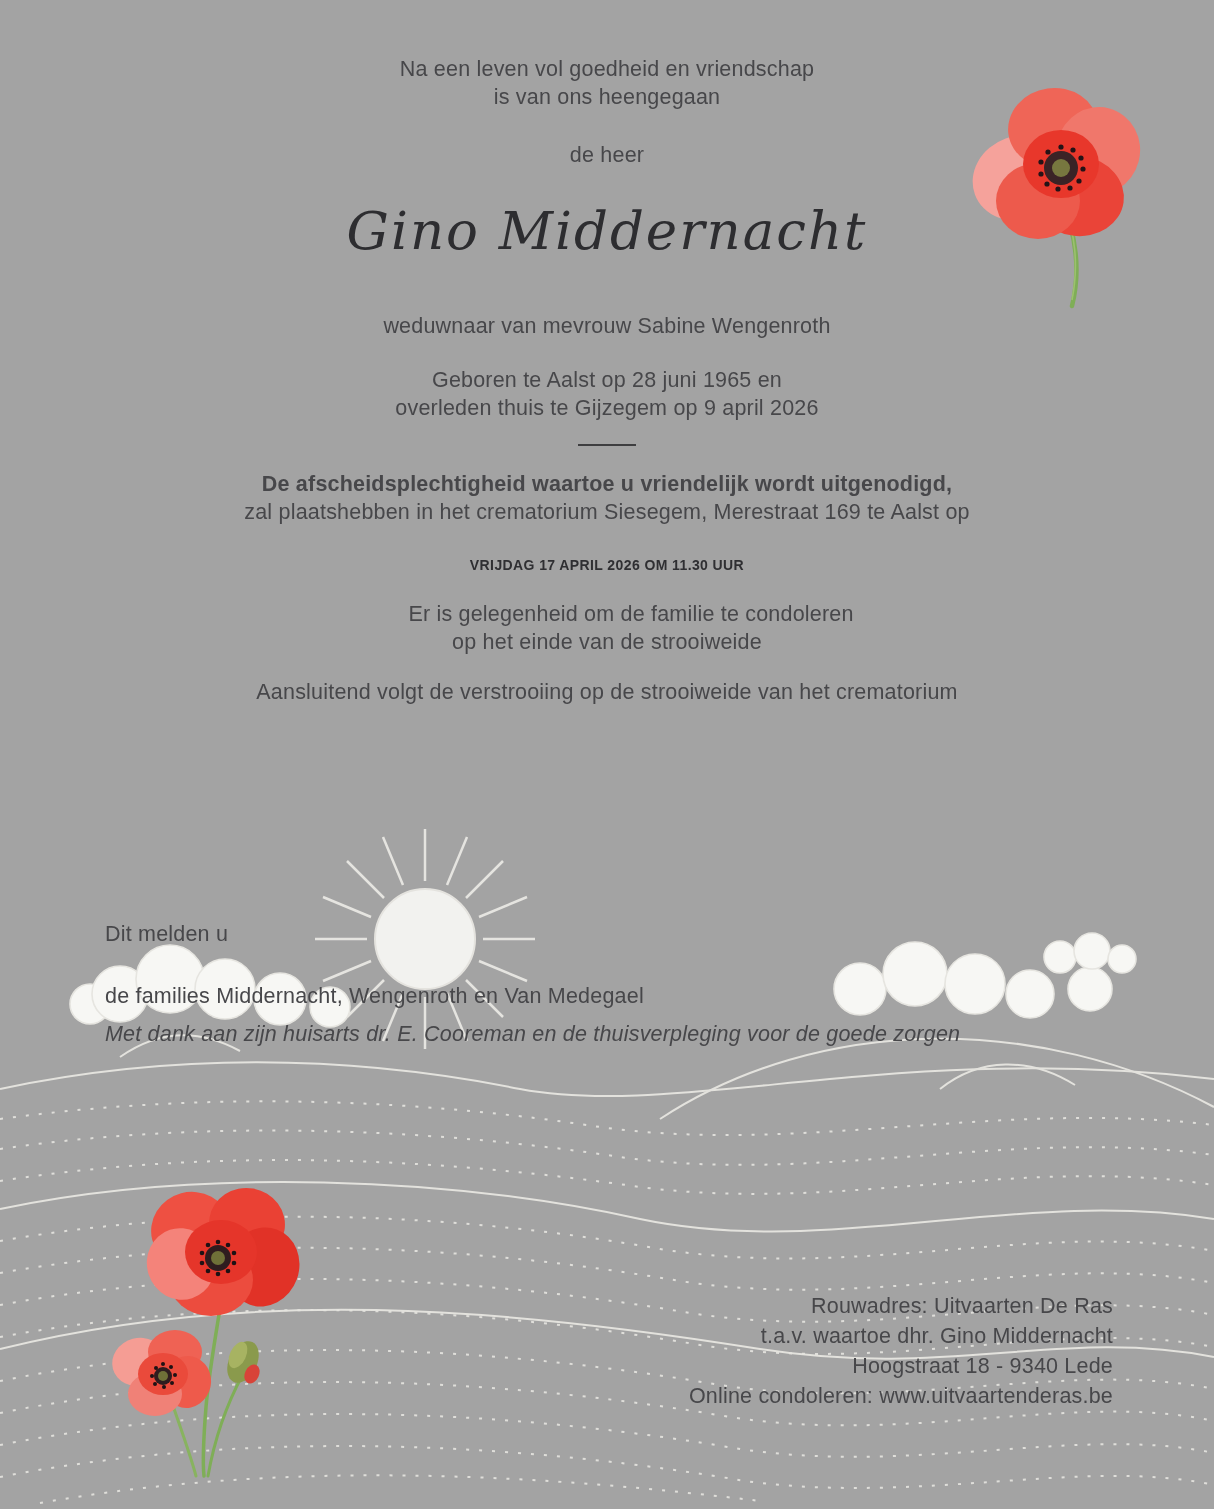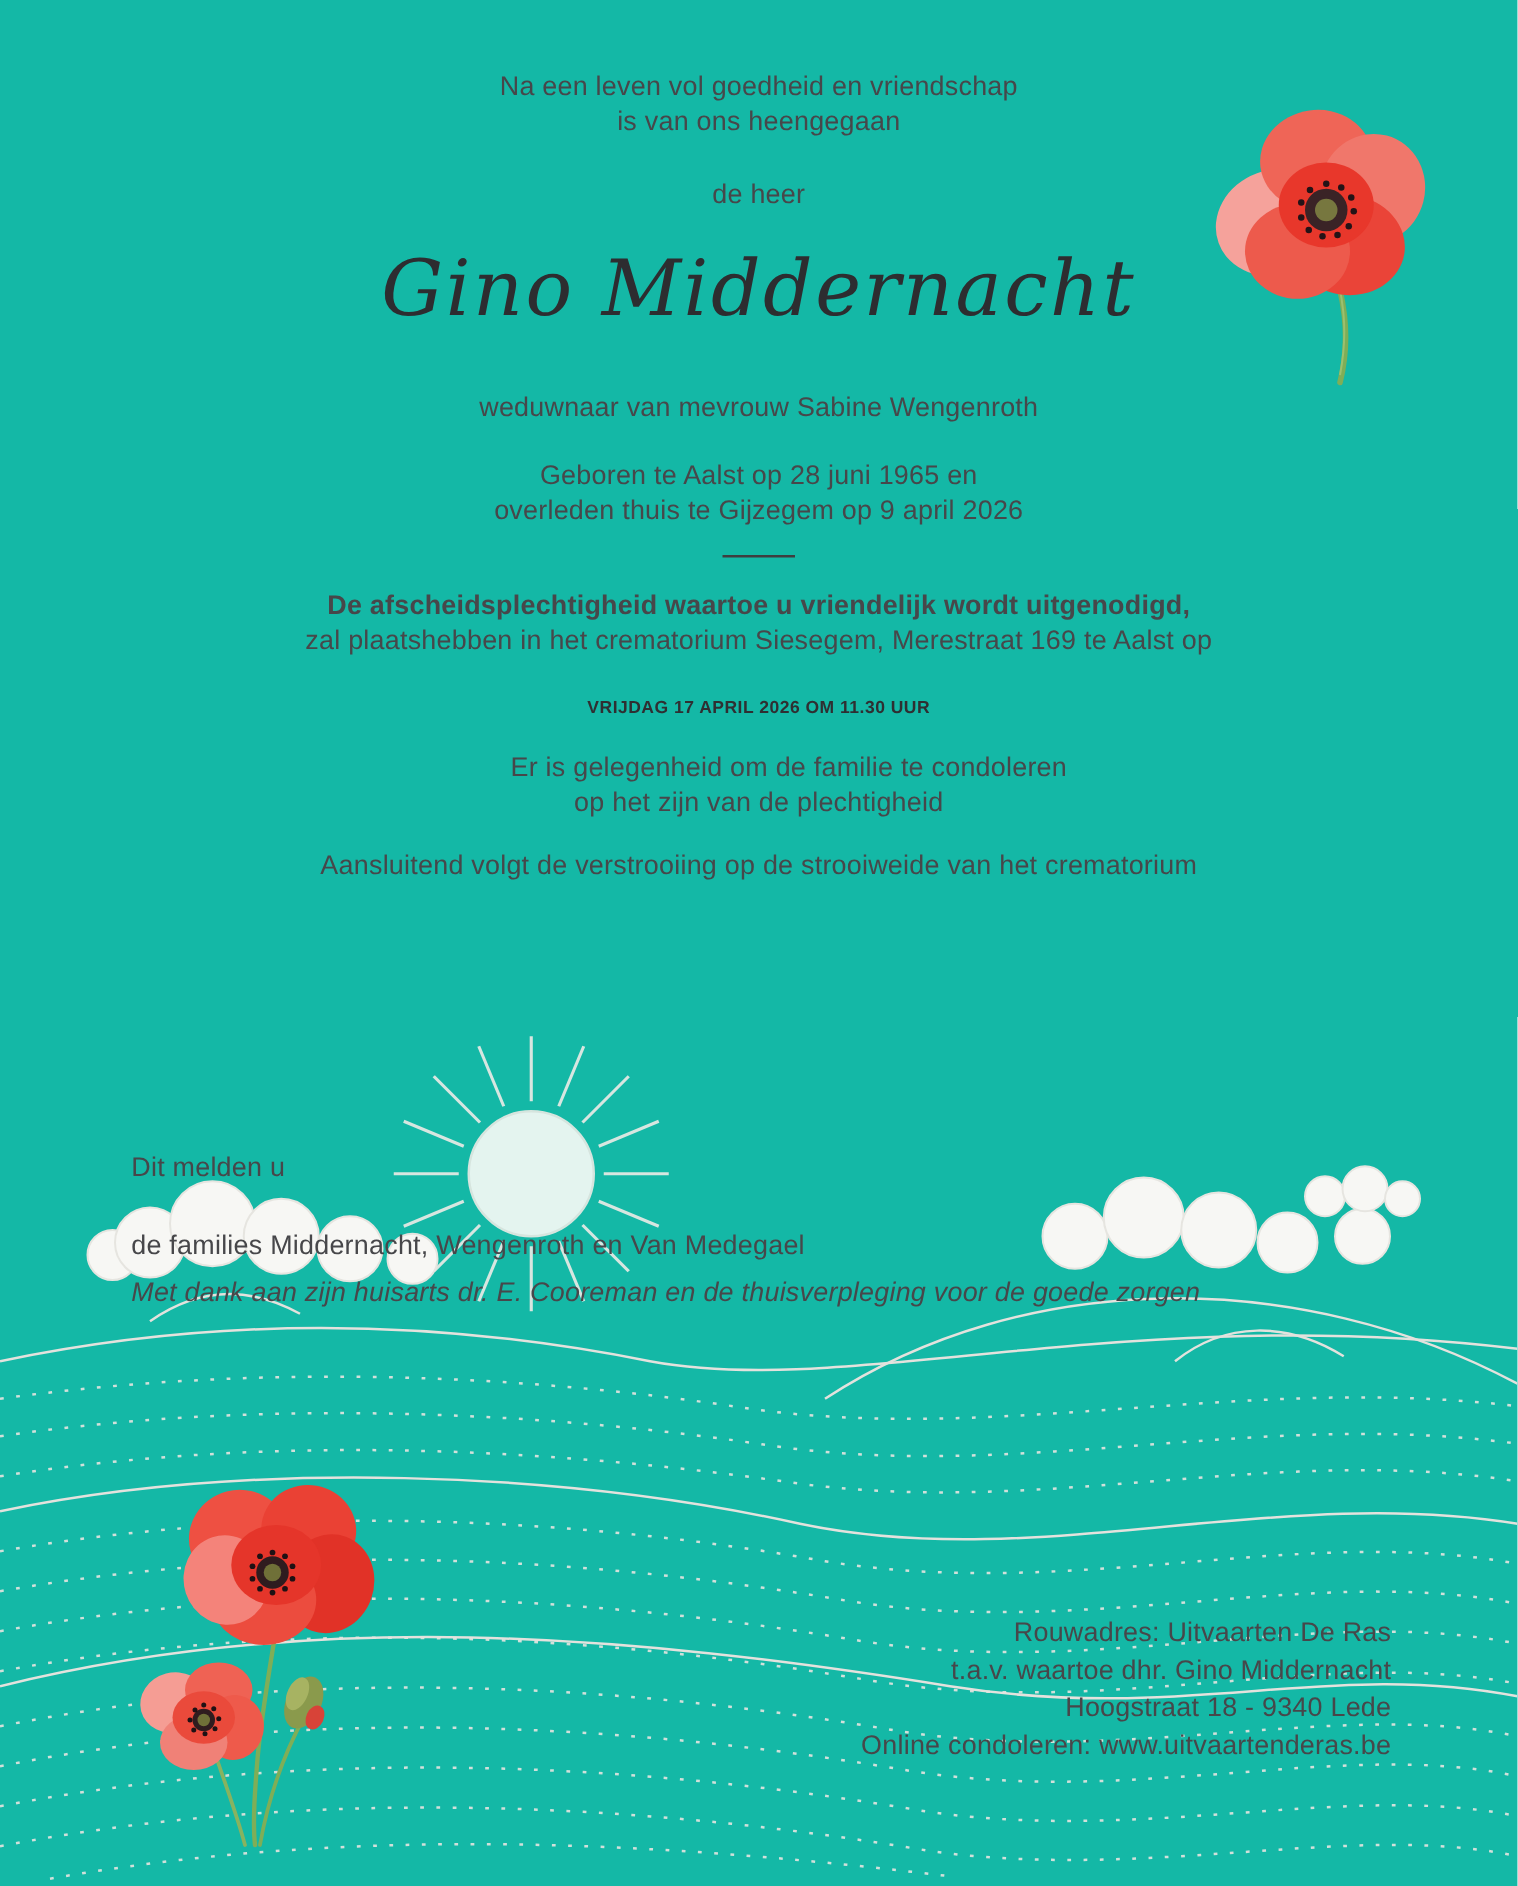--- a/index.html
+++ b/index.html
@@ -1,21 +1,21 @@
 <!DOCTYPE html>
 <html><head>
 <meta charset="utf-8">
 <style>
   html, body { margin: 0; padding: 0; background: #ffffff; }
   .page {
     position: relative;
     width: 1214px;
     height: 1509px;
     margin: 0 auto;
-    background: #14b8a6;
+    background: #a3a3a3;
     overflow: hidden;
     font-family: "Liberation Sans", "DejaVu Sans", sans-serif;
     color: #47474a;
   }
   
   .bg-landscape {
     position: absolute;
     left: 0; bottom: 0;
     width: 1214px; height: 720px;
     z-index: 0;
@@ -34,21 +34,21 @@
   .line {
     font-size: 21.5px;
     line-height: 28px;
     letter-spacing: 0.2px;
   }
   .salutation   { margin-top: 30px; }
   .name {
     font-family: "DejaVu Serif", serif;
     font-style: italic;
     font-weight: 400;
-    font-size: 62px;
+    font-size: 53px;
     line-height: 104px;
     letter-spacing: 2px;
     color: #2d2d30;
     margin: 10px 0 0 0;
   }
   .relation     { margin-top: 29px; }
   .dates-first  { margin-top: 26px; }
   .divider {
     width: 58px;
     height: 0;
@@ -243,21 +243,21 @@
     <div class="line salutation">de heer</div>
     <h1 class="name">Gino Middernacht</h1>
     <div class="line relation">weduwnaar van mevrouw Sabine Wengenroth</div>
     <div class="line dates-first">Geboren te Aalst op 28 juni 1965 en</div>
     <div class="line">overleden thuis te Gijzegem op 9 april 2026</div>
     <div class="divider"></div>
     <div class="line ceremony-first">De afscheidsplechtigheid waartoe u vriendelijk wordt uitgenodigd,</div>
     <div class="line">zal plaatshebben in het crematorium Siesegem, Merestraat 169 te Aalst op</div>
     <div class="line datetime">VRIJDAG 17 APRIL 2026 OM 11.30 UUR</div>
     <div class="line condolence-first">Er is gelegenheid om de familie te condoleren</div>
-    <div class="line">op het zijn van de plechtigheid</div>
+    <div class="line">op het einde van de strooiweide</div>
     <div class="line scattering">Aansluitend volgt de verstrooiing op de strooiweide van het crematorium</div>
   </section>
 
   <section class="left-block">
     <div class="line">Dit melden u</div>
     <div class="line families">de families Middernacht, Wengenroth en Van Medegael</div>
     <div class="line thanks">Met dank aan zijn huisarts dr. E. Cooreman en de thuisverpleging voor de goede zorgen</div>
   </section>
 
   <section class="address-block">

